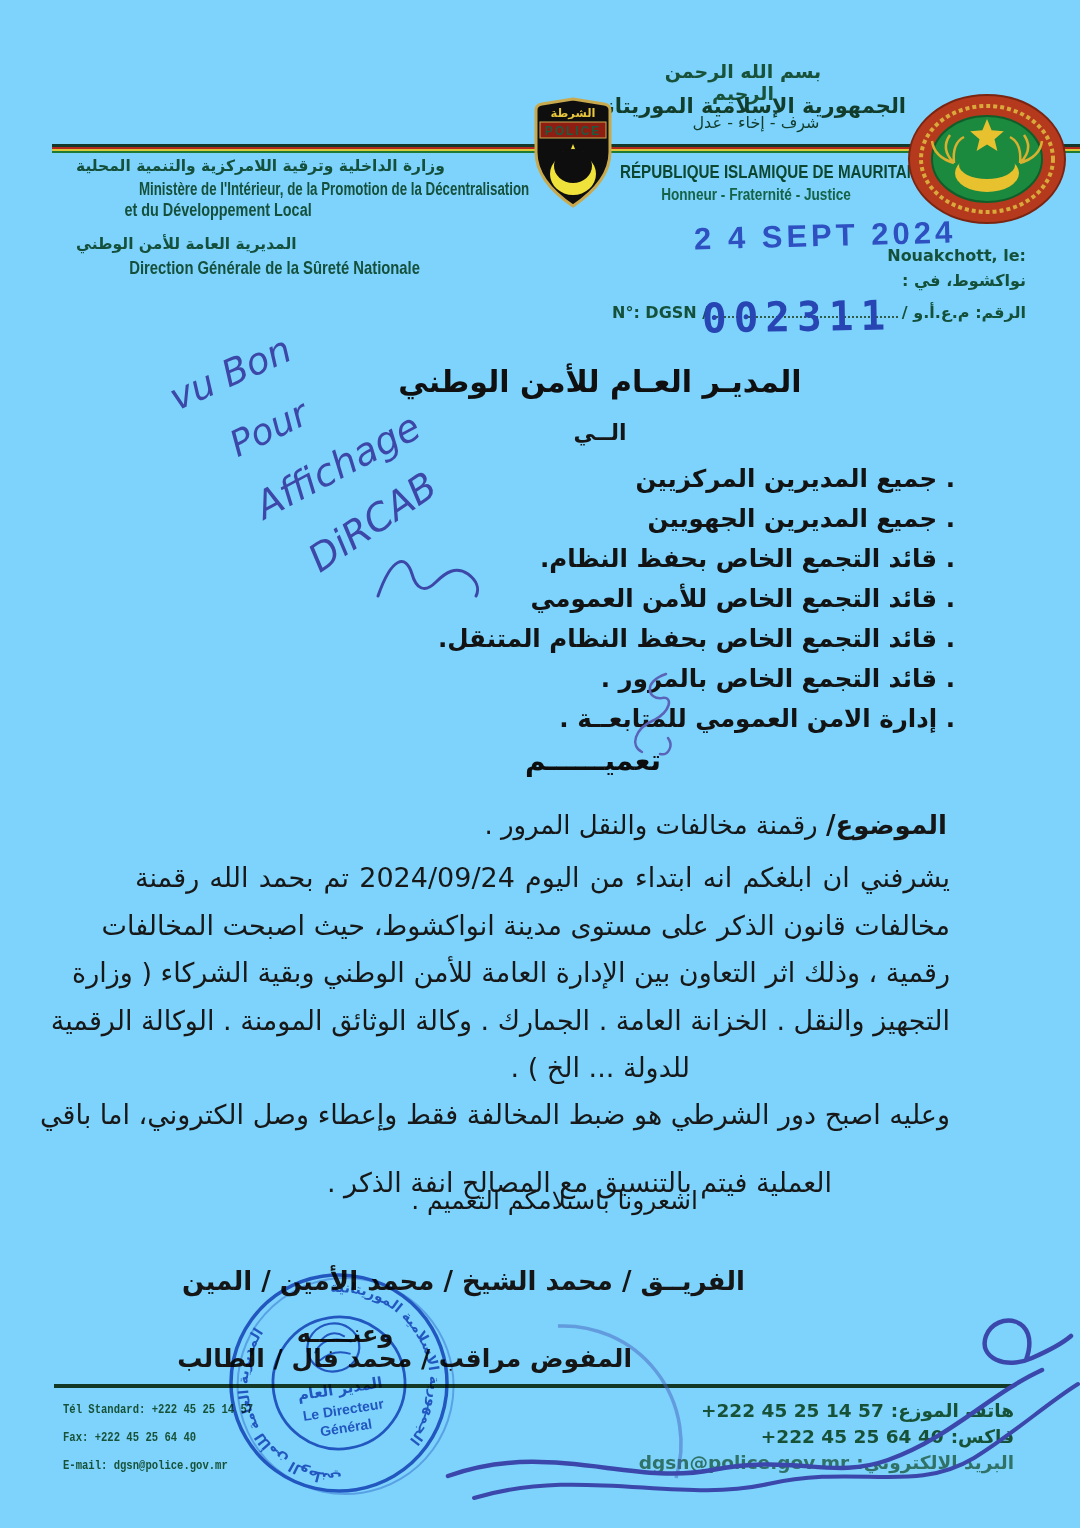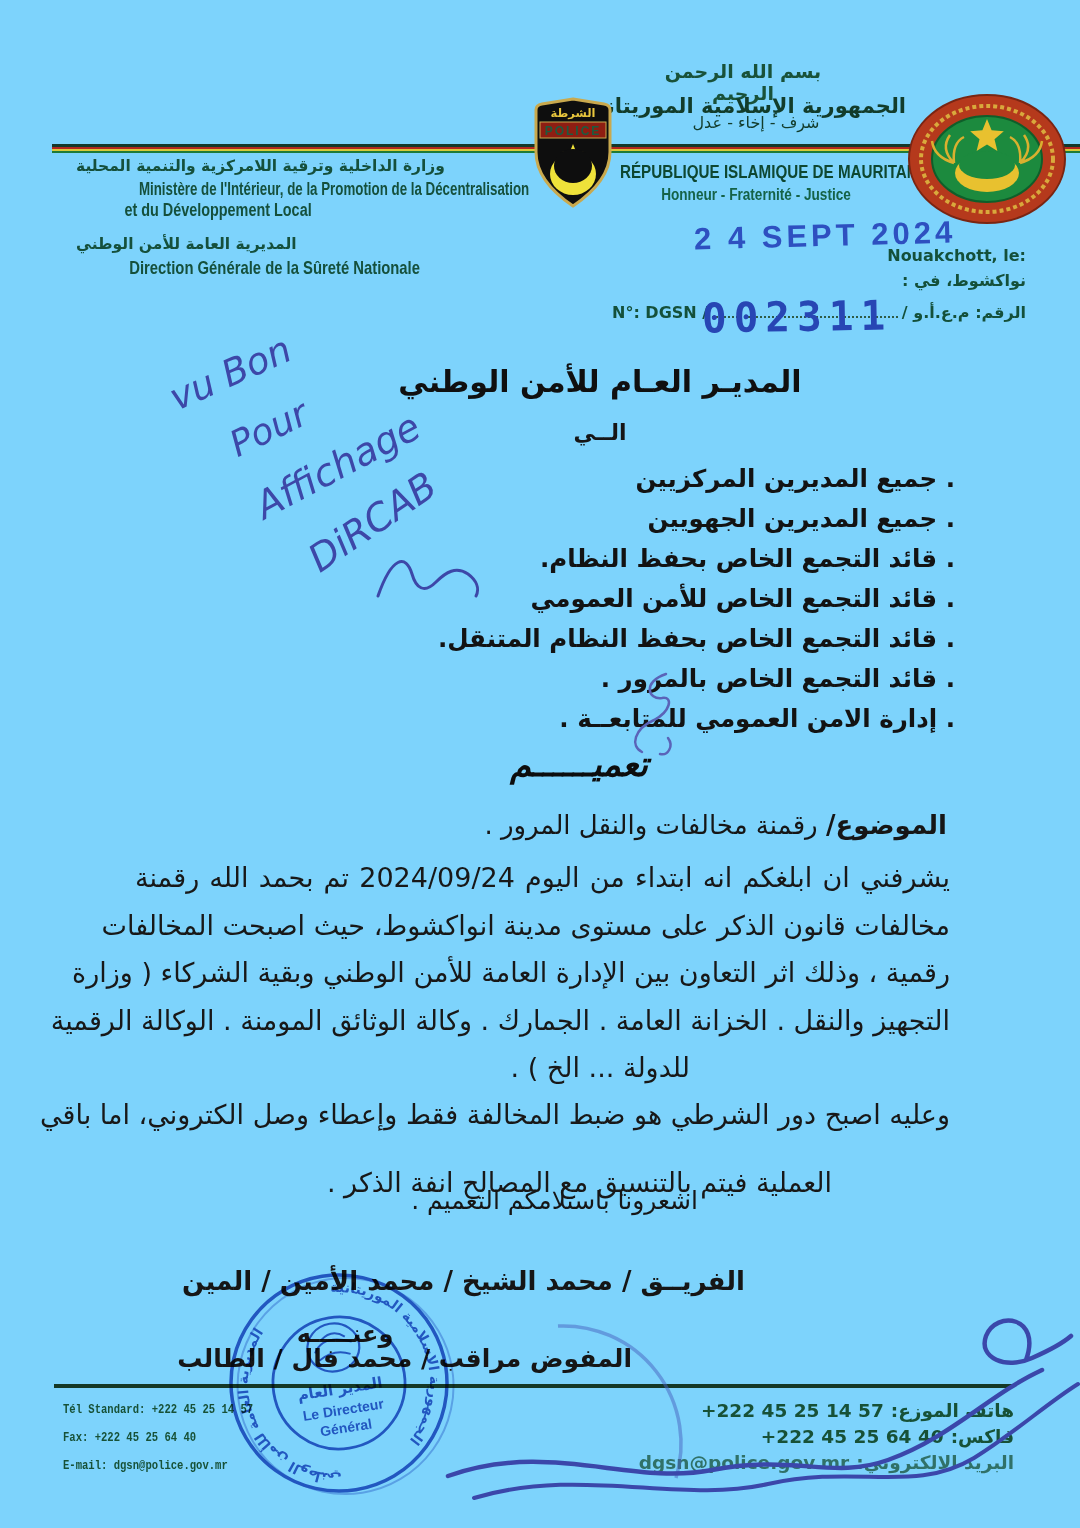--- a/index.html
+++ b/index.html
@@ -46,21 +46,21 @@
   .hw1{left:166px;top:352px;font-size:37px;transform:rotate(-24deg);}
   .hw2{left:228px;top:408px;font-size:36px;transform:rotate(-26deg);}
   .hw3{left:248px;top:444px;font-size:38px;transform:rotate(-28deg);}
   .hw4{left:300px;top:500px;font-size:38px;transform:rotate(-34deg);}
 
   
   .doc-title{left:340px;top:364px;width:520px;font-size:30px;font-weight:bold;color:#101010;direction:rtl;}
   .doc-to{left:340px;top:420px;width:520px;font-size:22px;font-weight:bold;direction:rtl;text-align:center;}
   .recips{left:410px;top:462px;width:545px;direction:rtl;}
   .recip{font-size:24.5px;font-weight:bold;height:40px;line-height:33px;color:#131313;white-space:nowrap;}
-  .doc-type{left:394px;top:744px;width:370px;font-size:34px;font-weight:bold;color:#0d0d0d;direction:rtl;font-style:italic;}
+  .doc-type{left:408px;top:744px;width:370px;font-size:28px;font-weight:bold;color:#0d0d0d;direction:rtl;}
   .subject{left:135px;top:810px;width:812px;direction:rtl;font-size:26px;white-space:nowrap;}
   .subject b{font-weight:bold;}
   .bodyblk{left:135px;top:856px;width:815px;direction:rtl;font-size:27px;color:#181818;}
   .body2blk{top:1093px;}
   .bline{height:47.5px;line-height:44px;white-space:nowrap;text-align:justify;text-align-last:justify;}
   .bline.b1-last{text-align:right;text-align-last:auto;padding-right:260px;}
   .bline.b2-last{text-align:right;text-align-last:auto;padding-right:118px;margin-top:20px;}
   .closing{left:135px;top:1186px;width:815px;direction:rtl;font-size:25px;text-align:right;
            padding-right:252px;box-sizing:border-box;}
   .signer{left:168px;top:1266px;width:577px;direction:rtl;font-size:26px;font-weight:bold;

